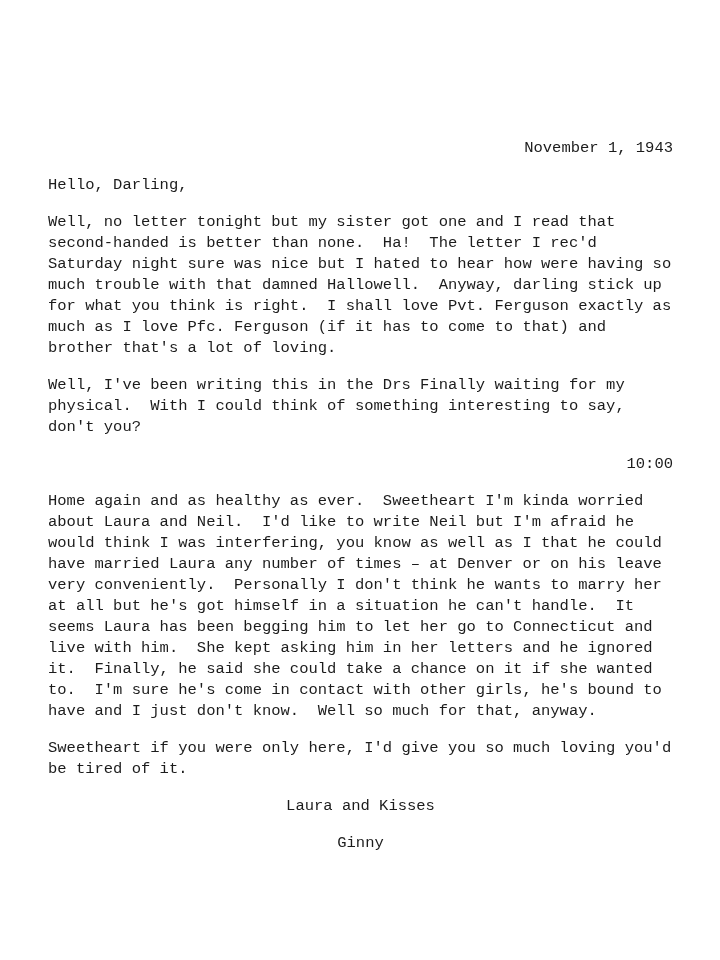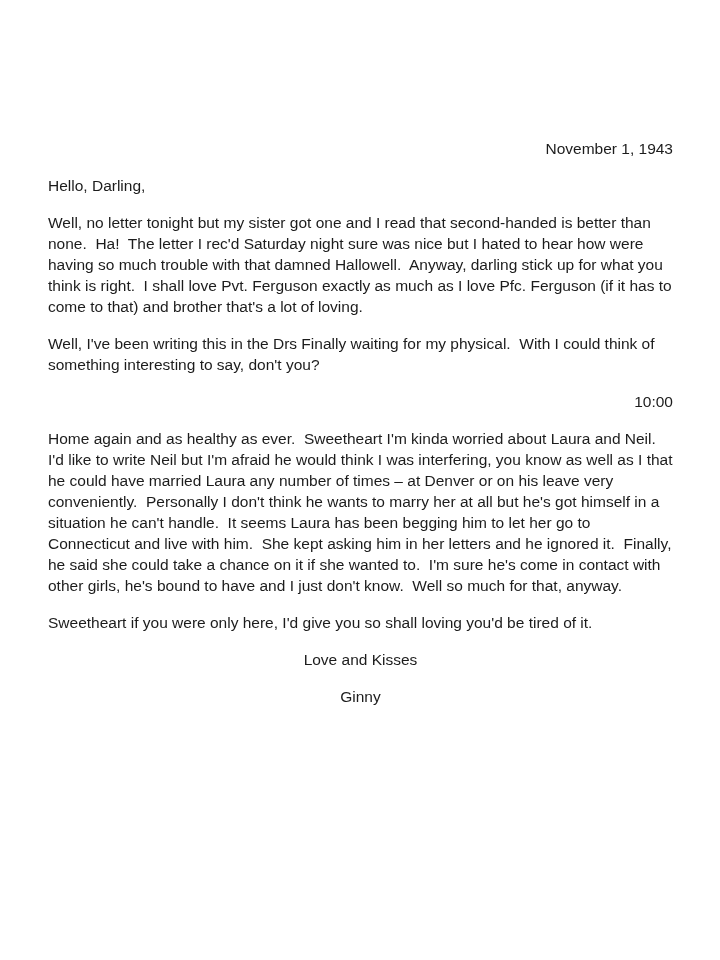--- a/index.html
+++ b/index.html
@@ -6,21 +6,21 @@
     margin: 0;
     padding: 0;
     background: #ffffff;
   }
   .page {
     box-sizing: border-box;
     width: 720px;
     height: 960px;
     background: #ffffff;
     padding: 138px 47px 0 48px;
-    font-family: Liberation Sans, sans-serif;
+    font-family: Liberation Mono, monospace;
     font-size: 15.5px;
     line-height: 21px;
     color: #1c1c1c;
     overflow: hidden;
   }
   .page p {
     margin: 0 0 16px 0;
     white-space: pre-wrap;
   }
   .right  { text-align: right; }
@@ -38,18 +38,18 @@
   <p>Well, no letter tonight but my sister got one and I read that second-handed is better than none.  Ha!  The letter I rec'd Saturday night sure was nice but I hated to hear how were having so much trouble with that damned Hallowell.  Anyway, darling stick up for what you think is right.  I shall love Pvt. Ferguson exactly as much as I love Pfc. Ferguson (if it has to come to that) and brother that's a lot of loving.</p>
 
 
 
   <p>Well, I've been writing this in the Drs Finally waiting for my physical.  With I could think of something interesting to say, don't you?</p>
 
   <p class="right time">10:00</p>
 
   <p>Home again and as healthy as ever.  Sweetheart I'm kinda worried about Laura and Neil.  I'd like to write Neil but I'm afraid he would think I was interfering, you know as well as I that he could have married Laura any number of times – at Denver or on his leave very conveniently.  Personally I don't think he wants to marry her at all but he's got himself in a situation he can't handle.  It seems Laura has been begging him to let her go to Connecticut and live with him.  She kept asking him in her letters and he ignored it.  Finally, he said she could take a chance on it if she wanted to.  I'm sure he's come in contact with other girls, he's bound to have and I just don't know.  Well so much for that, anyway.</p>
 
-  <p>Sweetheart if you were only here, I'd give you so shall loving you'd be tired of it.</p>
+  <p>Sweetheart if you were only here, I'd give you so much loving you'd be tired of it.</p>
 
-  <p class="center">Love and Kisses</p>
+  <p class="center">Laura and Kisses</p>
 
   <p class="center">Ginny</p>
 </div>
 
 </body></html>

